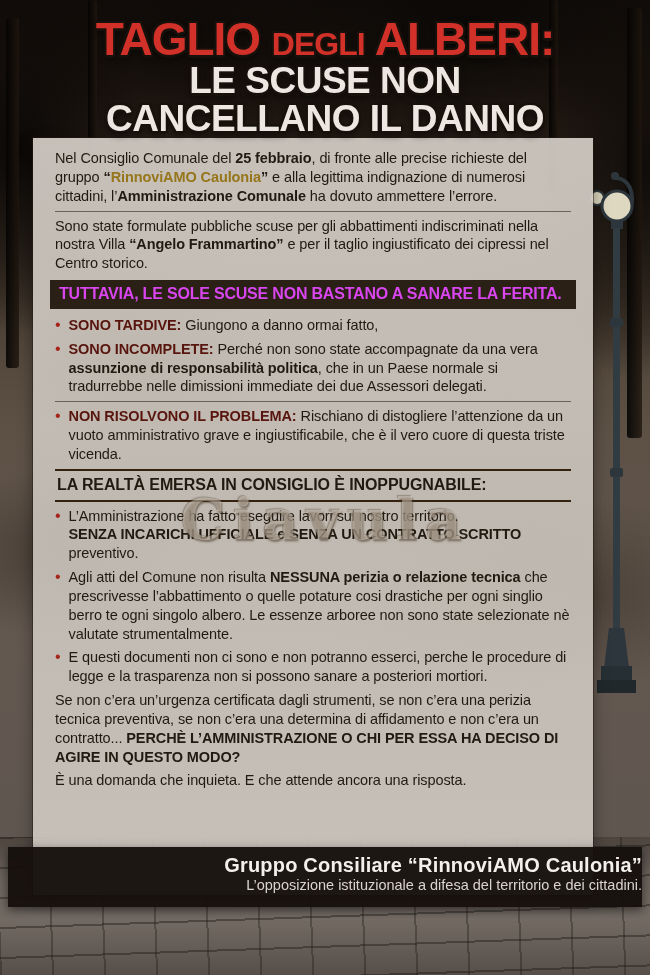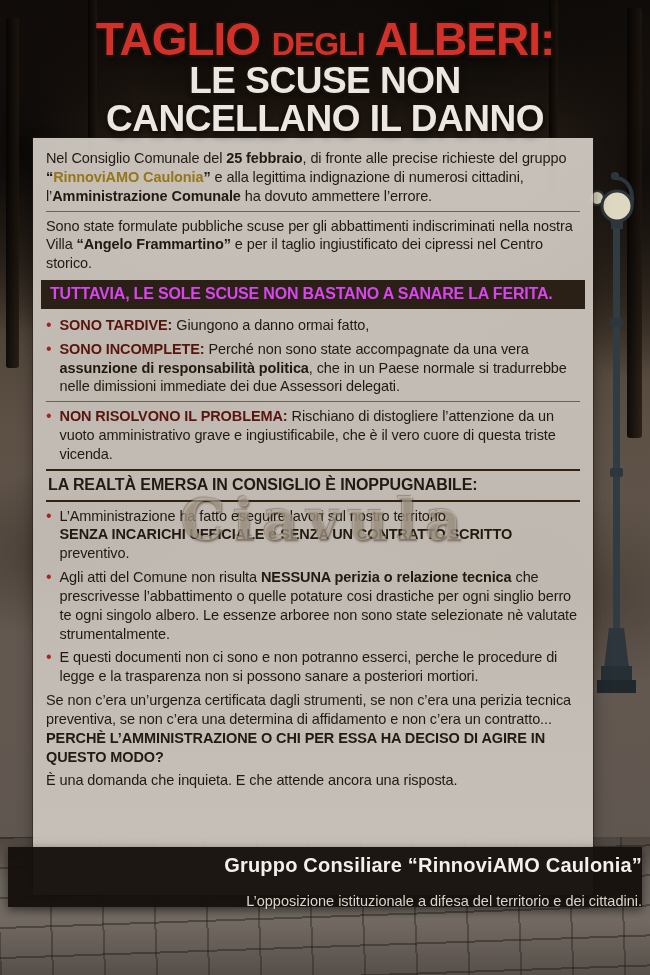--- a/index.html
+++ b/index.html
@@ -43,21 +43,21 @@
   .title { position:absolute; top:16px; left:0; width:100%; text-align:center; font-weight:700; z-index:3; }
   .title-red { color:#d23129; font-size:46px; line-height:1.0; letter-spacing:-1px;
     text-shadow:-2px -2px 0 #17100b,2px -2px 0 #17100b,-2px 2px 0 #17100b,2px 2px 0 #17100b,
       0 3px 0 #17100b,0 5px 7px rgba(0,0,0,.55); }
   .title-red .small { font-size:32px; }
   .title-white { color:#ece8e1; font-size:37px; line-height:1.04; letter-spacing:-0.5px;
     text-shadow:-2px -2px 0 #17100b,2px -2px 0 #17100b,-2px 2px 0 #17100b,2px 2px 0 #17100b,
       0 3px 0 #17100b,0 5px 7px rgba(0,0,0,.55); }
   
   .panel { position:absolute; left:33px; top:138px; width:560px; height:757px; box-sizing:border-box;
-    padding:7px 13px 4px; overflow:hidden; z-index:2;
+    padding:7px 22px 4px; overflow:hidden; z-index:2;
     color:#221a11; font-size:14.5px; line-height:1.3; letter-spacing:-0.1px;
     background:
       radial-gradient(ellipse 200px 120px at 20% 30%, rgba(180,172,162,.35), rgba(180,172,162,0) 70%),
       radial-gradient(ellipse 240px 160px at 80% 60%, rgba(188,181,171,.3), rgba(188,181,171,0) 70%),
       linear-gradient(180deg, rgba(211,205,198,.93), rgba(202,196,188,.9) 50%, rgba(207,201,193,.92));
     box-shadow:0 0 0 1px rgba(35,26,18,.5), 0 5px 14px rgba(0,0,0,.4);
   }
   .panel p { margin:4px 0; }
   .b { font-weight:700; }
   .lead { font-weight:700; color:#58150d; }
@@ -74,21 +74,21 @@
   .cont { display:block; padding-left:14px; }
   
   .watermark { position:absolute; top:486px; left:0; width:100%; text-align:center; z-index:4;
     font-family:"DejaVu Serif","Liberation Serif",serif; font-weight:700; font-size:56px;
     letter-spacing:8px; color:rgba(240,233,220,.40);
     text-shadow:1px 2px 2px rgba(70,52,35,.55), -1px -1px 1px rgba(70,52,35,.35); pointer-events:none; }
   
   .footer { position:absolute; left:8px; right:8px; top:847px; height:60px; box-sizing:border-box;
     background:rgba(22,16,13,.96); box-shadow:0 3px 9px rgba(0,0,0,.5); text-align:right; padding-top:7px; z-index:3; }
   .footer-line1 { color:#f3f0ea; font-weight:700; font-size:20px; letter-spacing:0.2px; }
-  .footer-line2 { color:#d9d4cc; font-size:14.5px; margin-top:16px; }
+  .footer-line2 { color:#d9d4cc; font-size:14.5px; margin-top:0; }
 </style>
 </head>
 <body>
 
 <div class="page">
 
   <div class="bg-top"></div>
   <div class="bg-mid"></div>
   <div class="bg-bottom"></div>
   <div class="trunk t1"></div>

